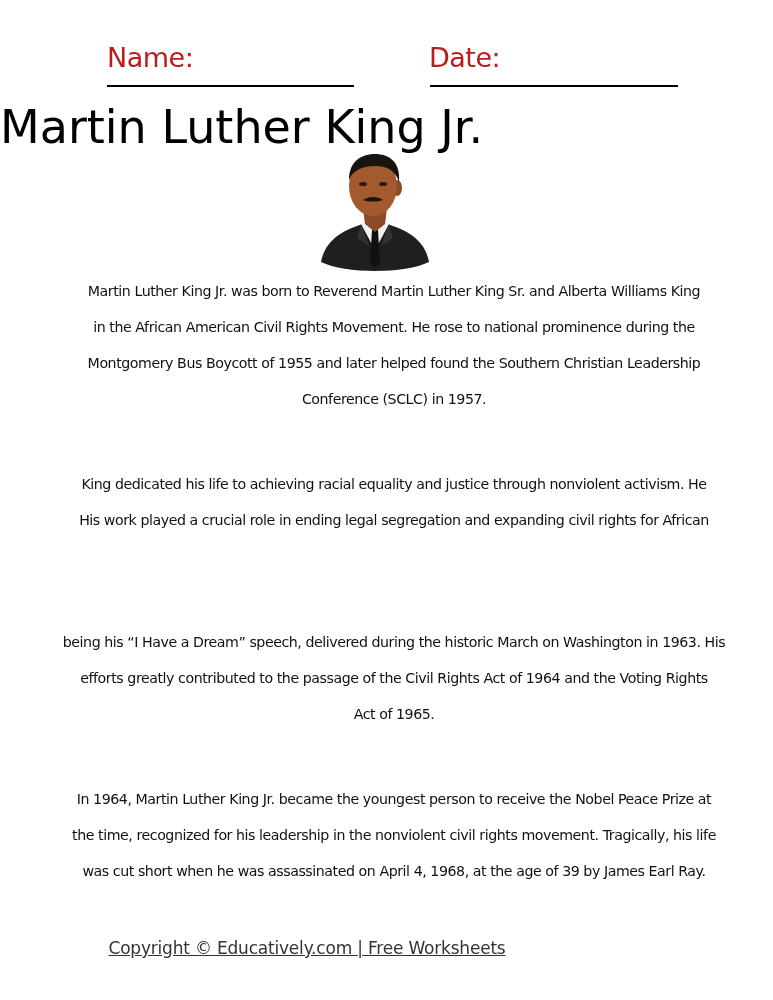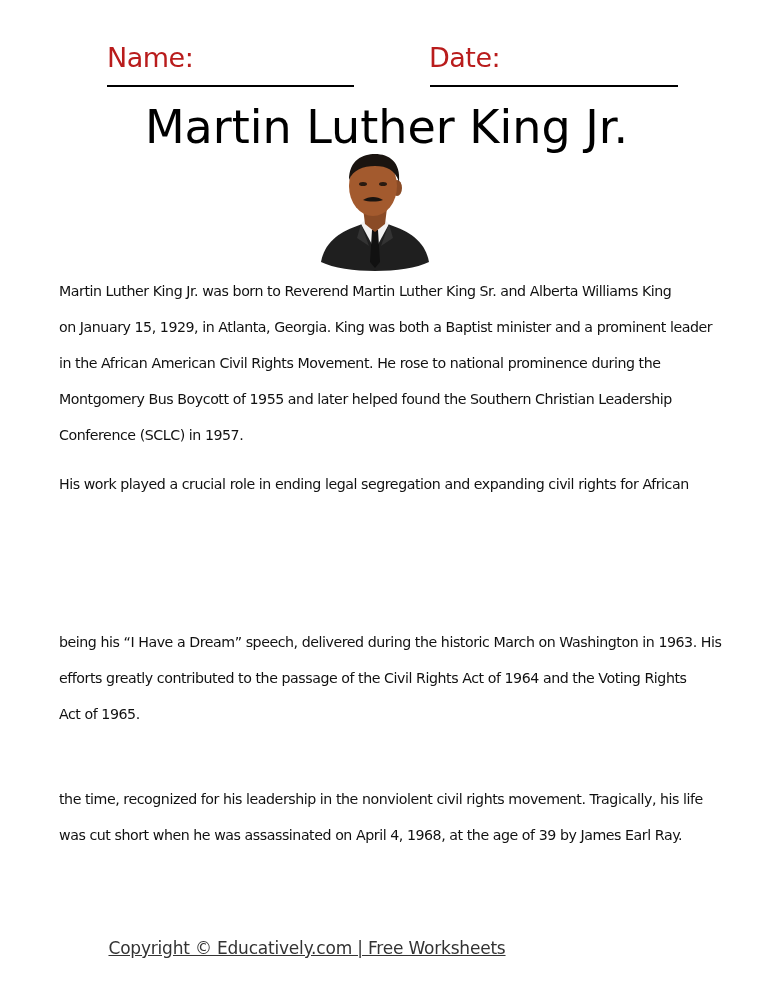--- a/index.html
+++ b/index.html
@@ -9,33 +9,33 @@
     }
     .field-label {
       position: absolute; top: 42px; font-size: 27px; font-weight: normal;
       letter-spacing: -0.5px; color: #b91c1c;
       font-family: "DejaVu Sans", sans-serif;
     }
     .field-line {
       position: absolute; top: 85px; height: 2px; background: #000;
     }
     .title {
-      position: absolute; top: 100px; left: 0; width: 773px; text-align: center;
+      position: absolute; top: 100px; left: 0; width: 773px; text-align: left;
       font-size: 46px; font-weight: normal; letter-spacing: 0px; color: #000;
       font-family: "DejaVu Sans", sans-serif;
     }
     .portrait {
       position: absolute; left: 315px; top: 150px; width: 120px; height: 122px;
     }
     .para {
       position: absolute; left: 59px; width: 670px;
       font-size: 14.2px; line-height: 36px; color: #111;
       font-family: "DejaVu Sans", sans-serif; letter-spacing: -0.45px;
     }
-    .para span { display: block; white-space: nowrap; }
+    .para span { display: block; white-space: nowrap; text-align: center; }
     .footer {
       position: absolute; top: 938px; left: 0; width: 614px; text-align: center;
       font-size: 17px; color: #333; text-decoration: underline;
       font-family: "DejaVu Sans", sans-serif; letter-spacing: -0.2px;
     }
   </style>
 </head>
 <body>
 
 <div>
@@ -70,36 +70,37 @@
 
       <path d="M48 50 C54 46 62 46 68 50 C62 52 54 52 48 50 Z" fill="#1a1410"></path>
 
       <path d="M46 74 L54 96 L42 88 Z" fill="#333"></path>
       <path d="M74 74 L66 96 L78 88 Z" fill="#333"></path>
     </svg>
   </div>
 
   <div class="para" style="top:273px;">
     <span>Martin Luther King Jr. was born to Reverend Martin Luther King Sr. and Alberta Williams King</span>
-    <span>on January 15, 1929, in Atlanta, Georgia. King was both a Baptist minister and a prominent leader</span>
     <span>in the African American Civil Rights Movement. He rose to national prominence during the</span>
     <span>Montgomery Bus Boycott of 1955 and later helped found the Southern Christian Leadership</span>
     <span>Conference (SCLC) in 1957.</span>
   </div>
 
   <div class="para" style="top:466px;">
+    <span>King dedicated his life to achieving racial equality and justice through nonviolent activism. He</span>
     <span>His work played a crucial role in ending legal segregation and expanding civil rights for African</span>
   </div>
 
   <div class="para" style="top:624px;">
     <span>being his “I Have a Dream” speech, delivered during the historic March on Washington in 1963. His</span>
     <span>efforts greatly contributed to the passage of the Civil Rights Act of 1964 and the Voting Rights</span>
     <span>Act of 1965.</span>
   </div>
 
   <div class="para" style="top:781px;">
+    <span>In 1964, Martin Luther King Jr. became the youngest person to receive the Nobel Peace Prize at</span>
     <span>the time, recognized for his leadership in the nonviolent civil rights movement. Tragically, his life</span>
     <span>was cut short when he was assassinated on April 4, 1968, at the age of 39 by James Earl Ray.</span>
   </div>
 
   <a class="footer">Copyright © Educatively.com | Free Worksheets</a>
 
 </div>
 
 </body></html>

